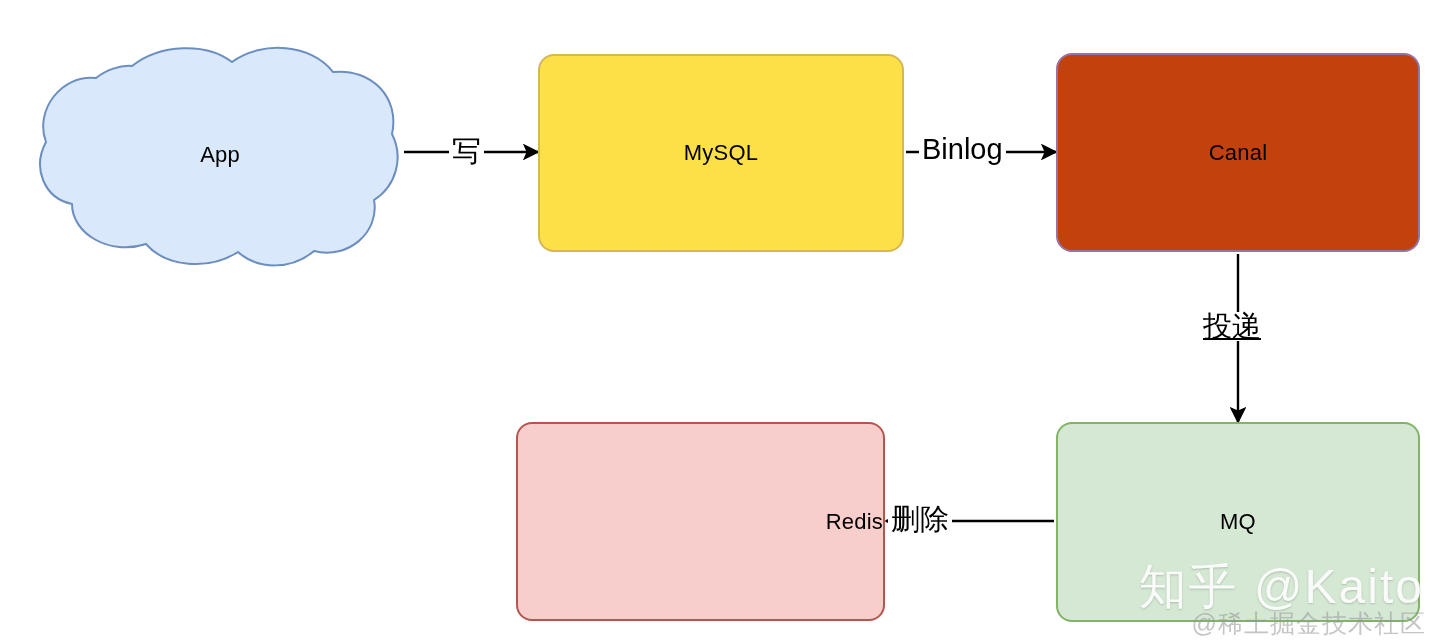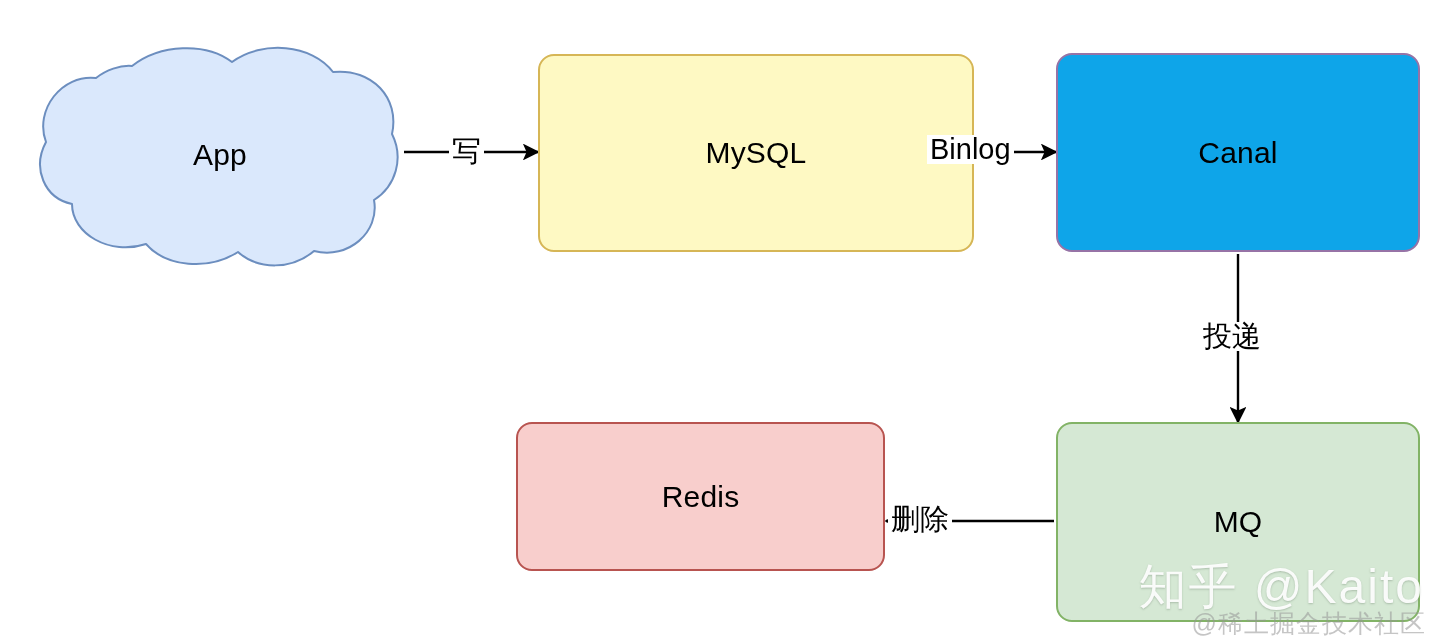--- a/index.html
+++ b/index.html
@@ -22,21 +22,21 @@
     width: 1440px;
     height: 644px;
   }
 
   .node {
     position: absolute;
     box-sizing: border-box;
     display: flex;
     align-items: center;
     justify-content: center;
-    font-size: 30px;
+    font-size: 22px;
     color: #000000;
     letter-spacing: 0.2px;
   }
 
   .node-box {
     border-radius: 16px;
     border-style: solid;
     border-width: 2px;
   }
 
@@ -56,40 +56,41 @@
     height: 222px;
     display: flex;
     align-items: center;
     justify-content: center;
     padding-left: 4px;
     box-sizing: border-box;
   }
   #node-mysql {
     left: 538px;
     top: 54px;
-    width: 436px;
+    width: 366px;
     height: 198px;
-    background: #fef9c3;
+    background: #fde047;
     border-color: #d6b656;
   }
   #node-canal {
     left: 1056px;
     top: 53px;
     width: 364px;
     height: 199px;
-    background: #0ea5e9;
+    background: #c2410c;
     border-color: #9673a6;
   }
   #node-redis {
     left: 516px;
     top: 422px;
     width: 369px;
-    height: 149px;
+    height: 199px;
     background: #f8cecc;
     border-color: #b85450;
+    justify-content: flex-end;
   }
   #node-mq {
     left: 1056px;
     top: 422px;
     width: 364px;
     height: 200px;
     background: #d5e8d4;
     border-color: #82b366;
   }
 
@@ -97,22 +98,22 @@
   .edge-label {
     position: absolute;
     font-size: 29px;
     color: #000000;
     background: #ffffff;
     padding: 0 3px;
     white-space: nowrap;
     line-height: 1;
   }
   #edge-label-write  { left: 449px; top: 137px; }
-  #edge-label-binlog { left: 919px; top: 135px; margin-left: 8px; }
-  #edge-label-deliver{ left: 1200px; top: 322px; }
+  #edge-label-binlog { left: 919px; top: 135px; }
+  #edge-label-deliver{ left: 1200px; top: 312px; text-decoration: underline; }
   #edge-label-delete { left: 888px; top: 505px; }
 
   
   #watermark-main {
     position: absolute;
     right: 16px;
     top: 555px;
     font-size: 48px;
     color: rgba(255,255,255,0.92);
     text-shadow: 0 1px 2px rgba(120,140,120,0.45);

